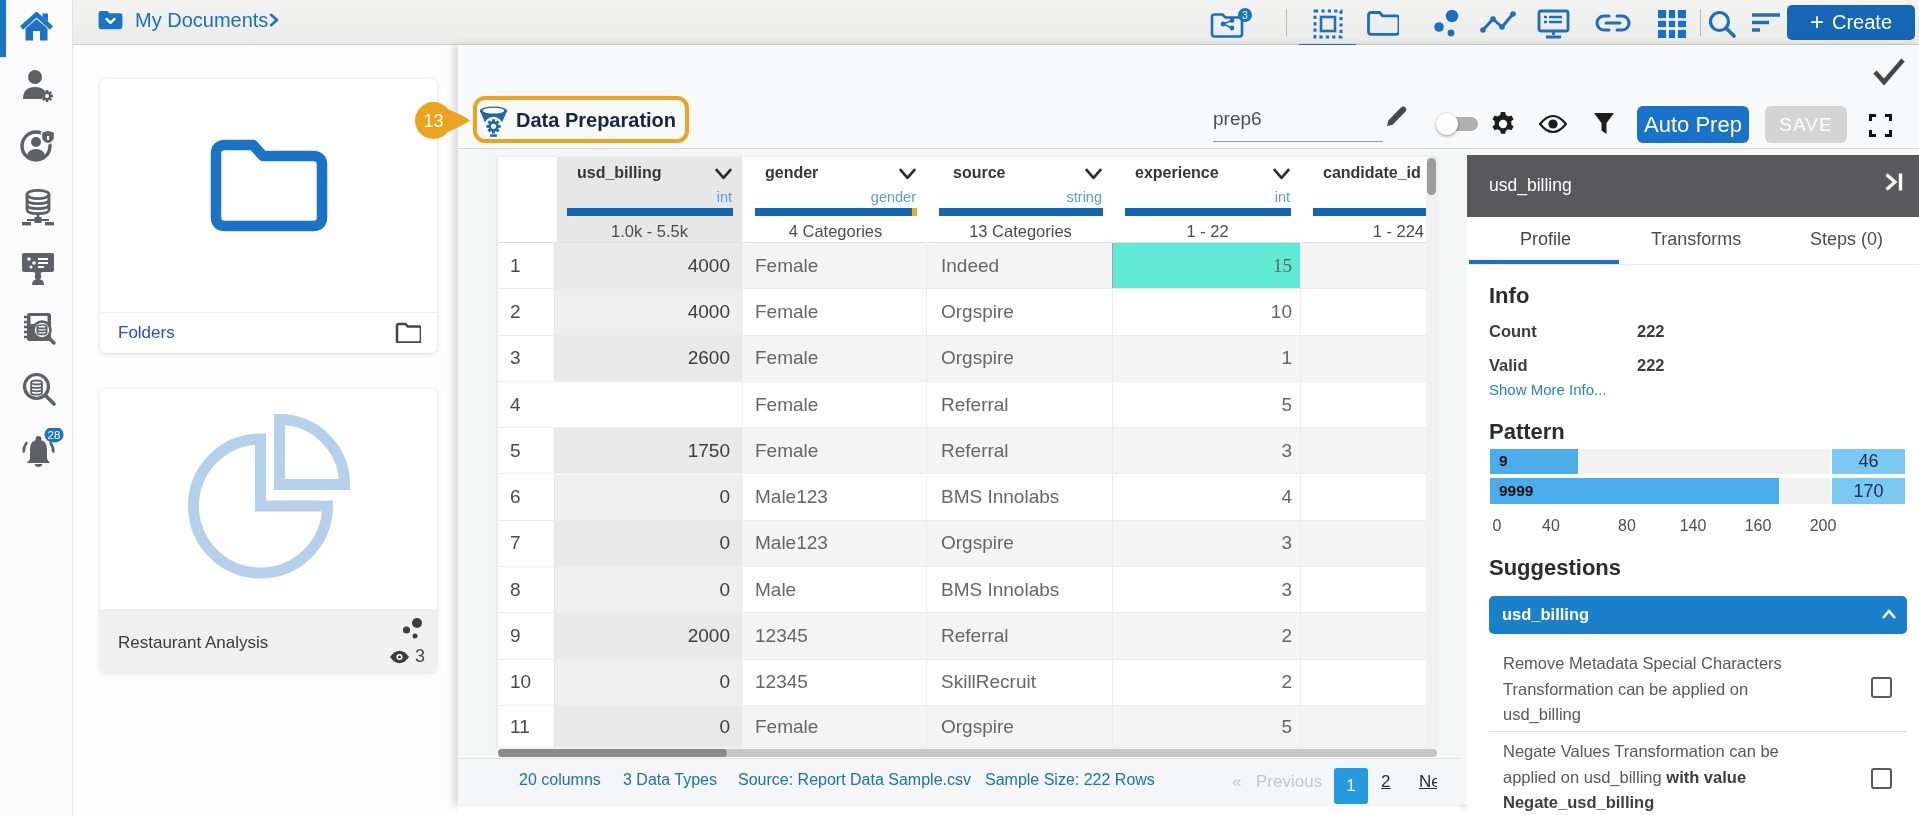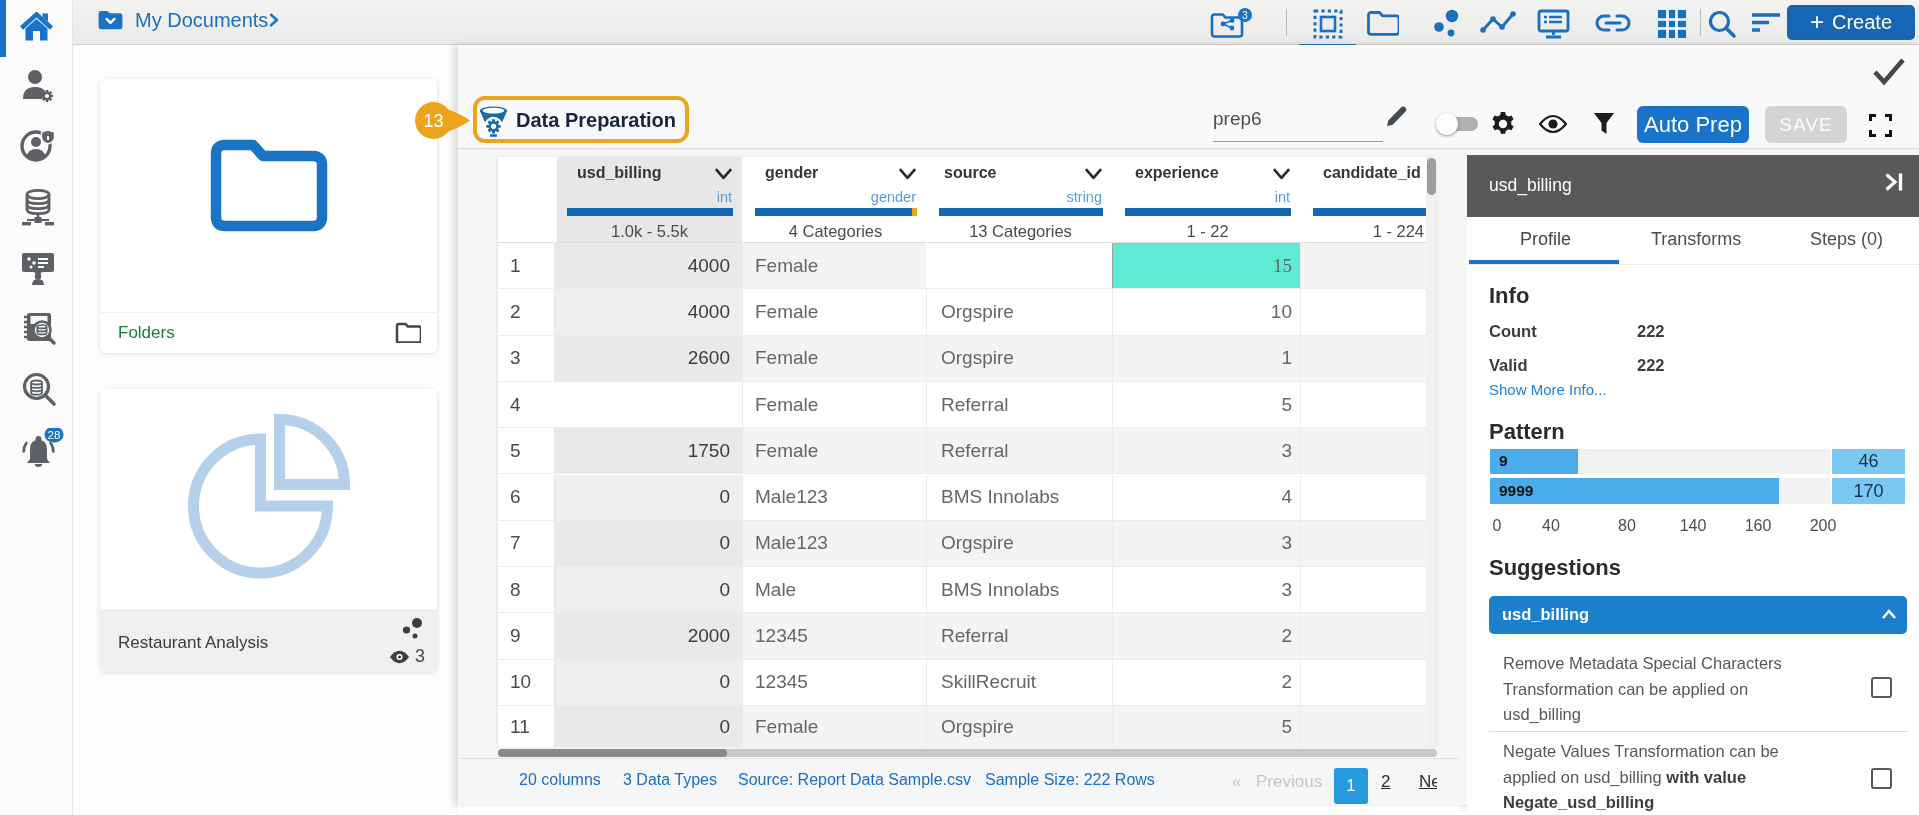--- a/index.html
+++ b/index.html
@@ -204,21 +204,21 @@
     <path d="M8.5 15 q-2.8 3.5-2.8 8.5 M32.5 15 q2.8 3.5 2.8 8.5" fill="none" stroke="#5d6165" stroke-width="2.6" stroke-linecap="round"></path>
     <ellipse cx="36" cy="6.5" rx="9.6" ry="8" fill="#1a73c5"></ellipse>
     <text x="36" y="10.5" font-size="11.5" fill="#fff" text-anchor="middle" font-family="Liberation Sans">28</text>
   </svg>
 
   <div class="abs card" style="left:100px;top:79px;width:337px;height:274px;">
     <svg class="abs" style="left:107px;top:56px;" width="124" height="100" viewBox="0 0 124 100">
       <path d="M9 19 q0-9 9-9 h28 l10 11 h50 q9 0 9 9 v52 q0 9-9 9 H18 q-9 0-9-9 Z" fill="none" stroke="#1a73c5" stroke-width="10.5" stroke-linejoin="round"></path>
     </svg>
     <div class="abs" style="left:0;top:233px;width:100%;height:41px;border-top:1px solid #f0f0f0;"></div>
-    <div class="abs" style="left:18px;top:244px;font-size:17px;color:#15803d;">Folders</div>
+    <div class="abs" style="left:18px;top:244px;font-size:17px;color:#1d4ed8;">Folders</div>
     <svg class="abs" style="left:295px;top:243px;" width="26" height="21" viewBox="0 0 26 21">
       <path d="M2 4 q0-2 2-2 h6.5 l2.4 2.6 h11 q2 0 2 2 v12 q0 2-2 2 H4 q-2 0-2-2 Z" fill="none" stroke="#454545" stroke-width="2.5"></path>
     </svg>
   </div>
 
   <div class="abs card" style="left:100px;top:389px;width:337px;height:283px;">
     <svg class="abs" style="left:85px;top:21px;" width="180" height="170" viewBox="0 0 180 170">
       <path d="M75.5 29 A67 67 0 1 0 142.5 96 L75.5 96 Z" fill="none" stroke="#b5d0ea" stroke-width="11" stroke-linejoin="miter"></path>
       <path d="M94.5 9.5 A65 65 0 0 1 159.5 74.5 L94.5 74.5 Z" fill="none" stroke="#b5d0ea" stroke-width="11" stroke-linejoin="miter"></path>
     </svg>
@@ -319,21 +319,21 @@
 <svg class="abs" style="left:152px;top:10px;" width="21" height="14" viewBox="0 0 22 14">
           <path d="M3 2 L11 11 L19 2" fill="none" stroke="#2b2b2b" stroke-width="2.8" stroke-linejoin="round"></path>
         </svg>
 <div class="abs" style="right:10px;top:32px;font-size:14.5px;color:#5b9bd8;">gender</div>
 <div class="abs" style="left:10px;right:9px;top:51px;height:8px;background:#1366b2;">
 <div class="abs" style="right:0;top:0;width:5px;height:8px;background:#eda91c;"></div>
 </div>
 <div class="abs" style="left:0;top:65px;width:100%;text-align:center;font-size:16.5px;color:#4c4c4c;">4 Categories</div>
 </div>
 <div class="hcell" style="left:428px;width:186px;background:#fff;border-left:3px solid #fff;border-bottom:1px solid #ddd;">
-<div class="abs" style="left:15px;top:7px;font-size:16px;font-weight:bold;color:#363636;">source</div>
+<div class="abs" style="left:24px;top:7px;font-size:16px;font-weight:bold;color:#363636;">source</div>
 <svg class="abs" style="left:154px;top:10px;" width="21" height="14" viewBox="0 0 22 14">
           <path d="M3 2 L11 11 L19 2" fill="none" stroke="#2b2b2b" stroke-width="2.8" stroke-linejoin="round"></path>
         </svg>
 <div class="abs" style="right:10px;top:32px;font-size:14.5px;color:#5b9bd8;">string</div>
 <div class="abs" style="left:10px;right:9px;top:51px;height:8px;background:#1366b2;">
 </div>
 <div class="abs" style="left:0;top:65px;width:100%;text-align:center;font-size:16.5px;color:#4c4c4c;">13 Categories</div>
 </div>
 <div class="hcell" style="left:614px;width:188px;background:#fff;border-left:3px solid #fff;border-bottom:1px solid #ddd;">
 <div class="abs" style="left:20px;top:7px;font-size:16px;font-weight:bold;color:#363636;">experience</div>
@@ -348,20 +348,21 @@
 <div class="hcell" style="left:802px;width:138px;background:#fff;border-left:3px solid #fff;border-bottom:1px solid #ddd;">
 <div class="abs" style="left:20px;top:7px;font-size:16px;font-weight:bold;color:#363636;">candidate_id</div>
 <div class="abs" style="left:10px;right:9px;top:51px;height:8px;background:#1366b2;">
 </div>
 <div class="abs" style="right:14px;top:65px;font-size:16.5px;color:#4c4c4c;">1 - 224</div>
 </div>
 <div class="row" style="top:86.0px;height:46.3px;border-bottom:1px solid #ececec;">
 <div class="cell num" style="left:0;width:56px;background:#fff;justify-content:flex-start;padding-left:12px;color:#4a4a4a;">1</div>
 <div class="cell" style="left:56px;width:188px;background:#e9e9ea;justify-content:flex-end;padding-right:12px;color:#3c3c3c;border-left:1px solid #e3e3e3;">4000</div>
 <div class="cell" style="left:244px;width:184px;background:#f4f4f5;padding-left:12px;border-left:1px solid #ececec;">Female</div>
+<div class="cell" style="left:428px;width:186px;background:#f4f4f5;padding-left:14px;border-left:1px solid #ececec;">Indeed</div>
 <div class="cell" style="left:614px;width:188px;background:#5eead4;justify-content:flex-end;padding-right:8px;border-left:1px solid #a3a3a3;font-family:Liberation Serif, serif;">15</div>
 <div class="cell" style="left:802px;width:138px;background:#f4f4f5;border-left:1px solid #ececec;"></div>
 </div>
 <div class="row" style="top:132.3px;height:46.3px;border-bottom:1px solid #ececec;">
 <div class="cell num" style="left:0;width:56px;background:#fff;justify-content:flex-start;padding-left:12px;color:#4a4a4a;">2</div>
 <div class="cell" style="left:56px;width:188px;background:#efeff0;justify-content:flex-end;padding-right:12px;color:#3c3c3c;border-left:1px solid #e3e3e3;">4000</div>
 <div class="cell" style="left:244px;width:184px;background:#fff;padding-left:12px;border-left:1px solid #ececec;">Female</div>
 <div class="cell" style="left:428px;width:186px;background:#fff;padding-left:14px;border-left:1px solid #ececec;">Orgspire</div>
 <div class="cell" style="left:614px;width:188px;background:#fff;justify-content:flex-end;padding-right:8px;border-left:1px solid #ececec;">10</div>
 <div class="cell" style="left:802px;width:138px;background:#fff;border-left:1px solid #ececec;"></div>

